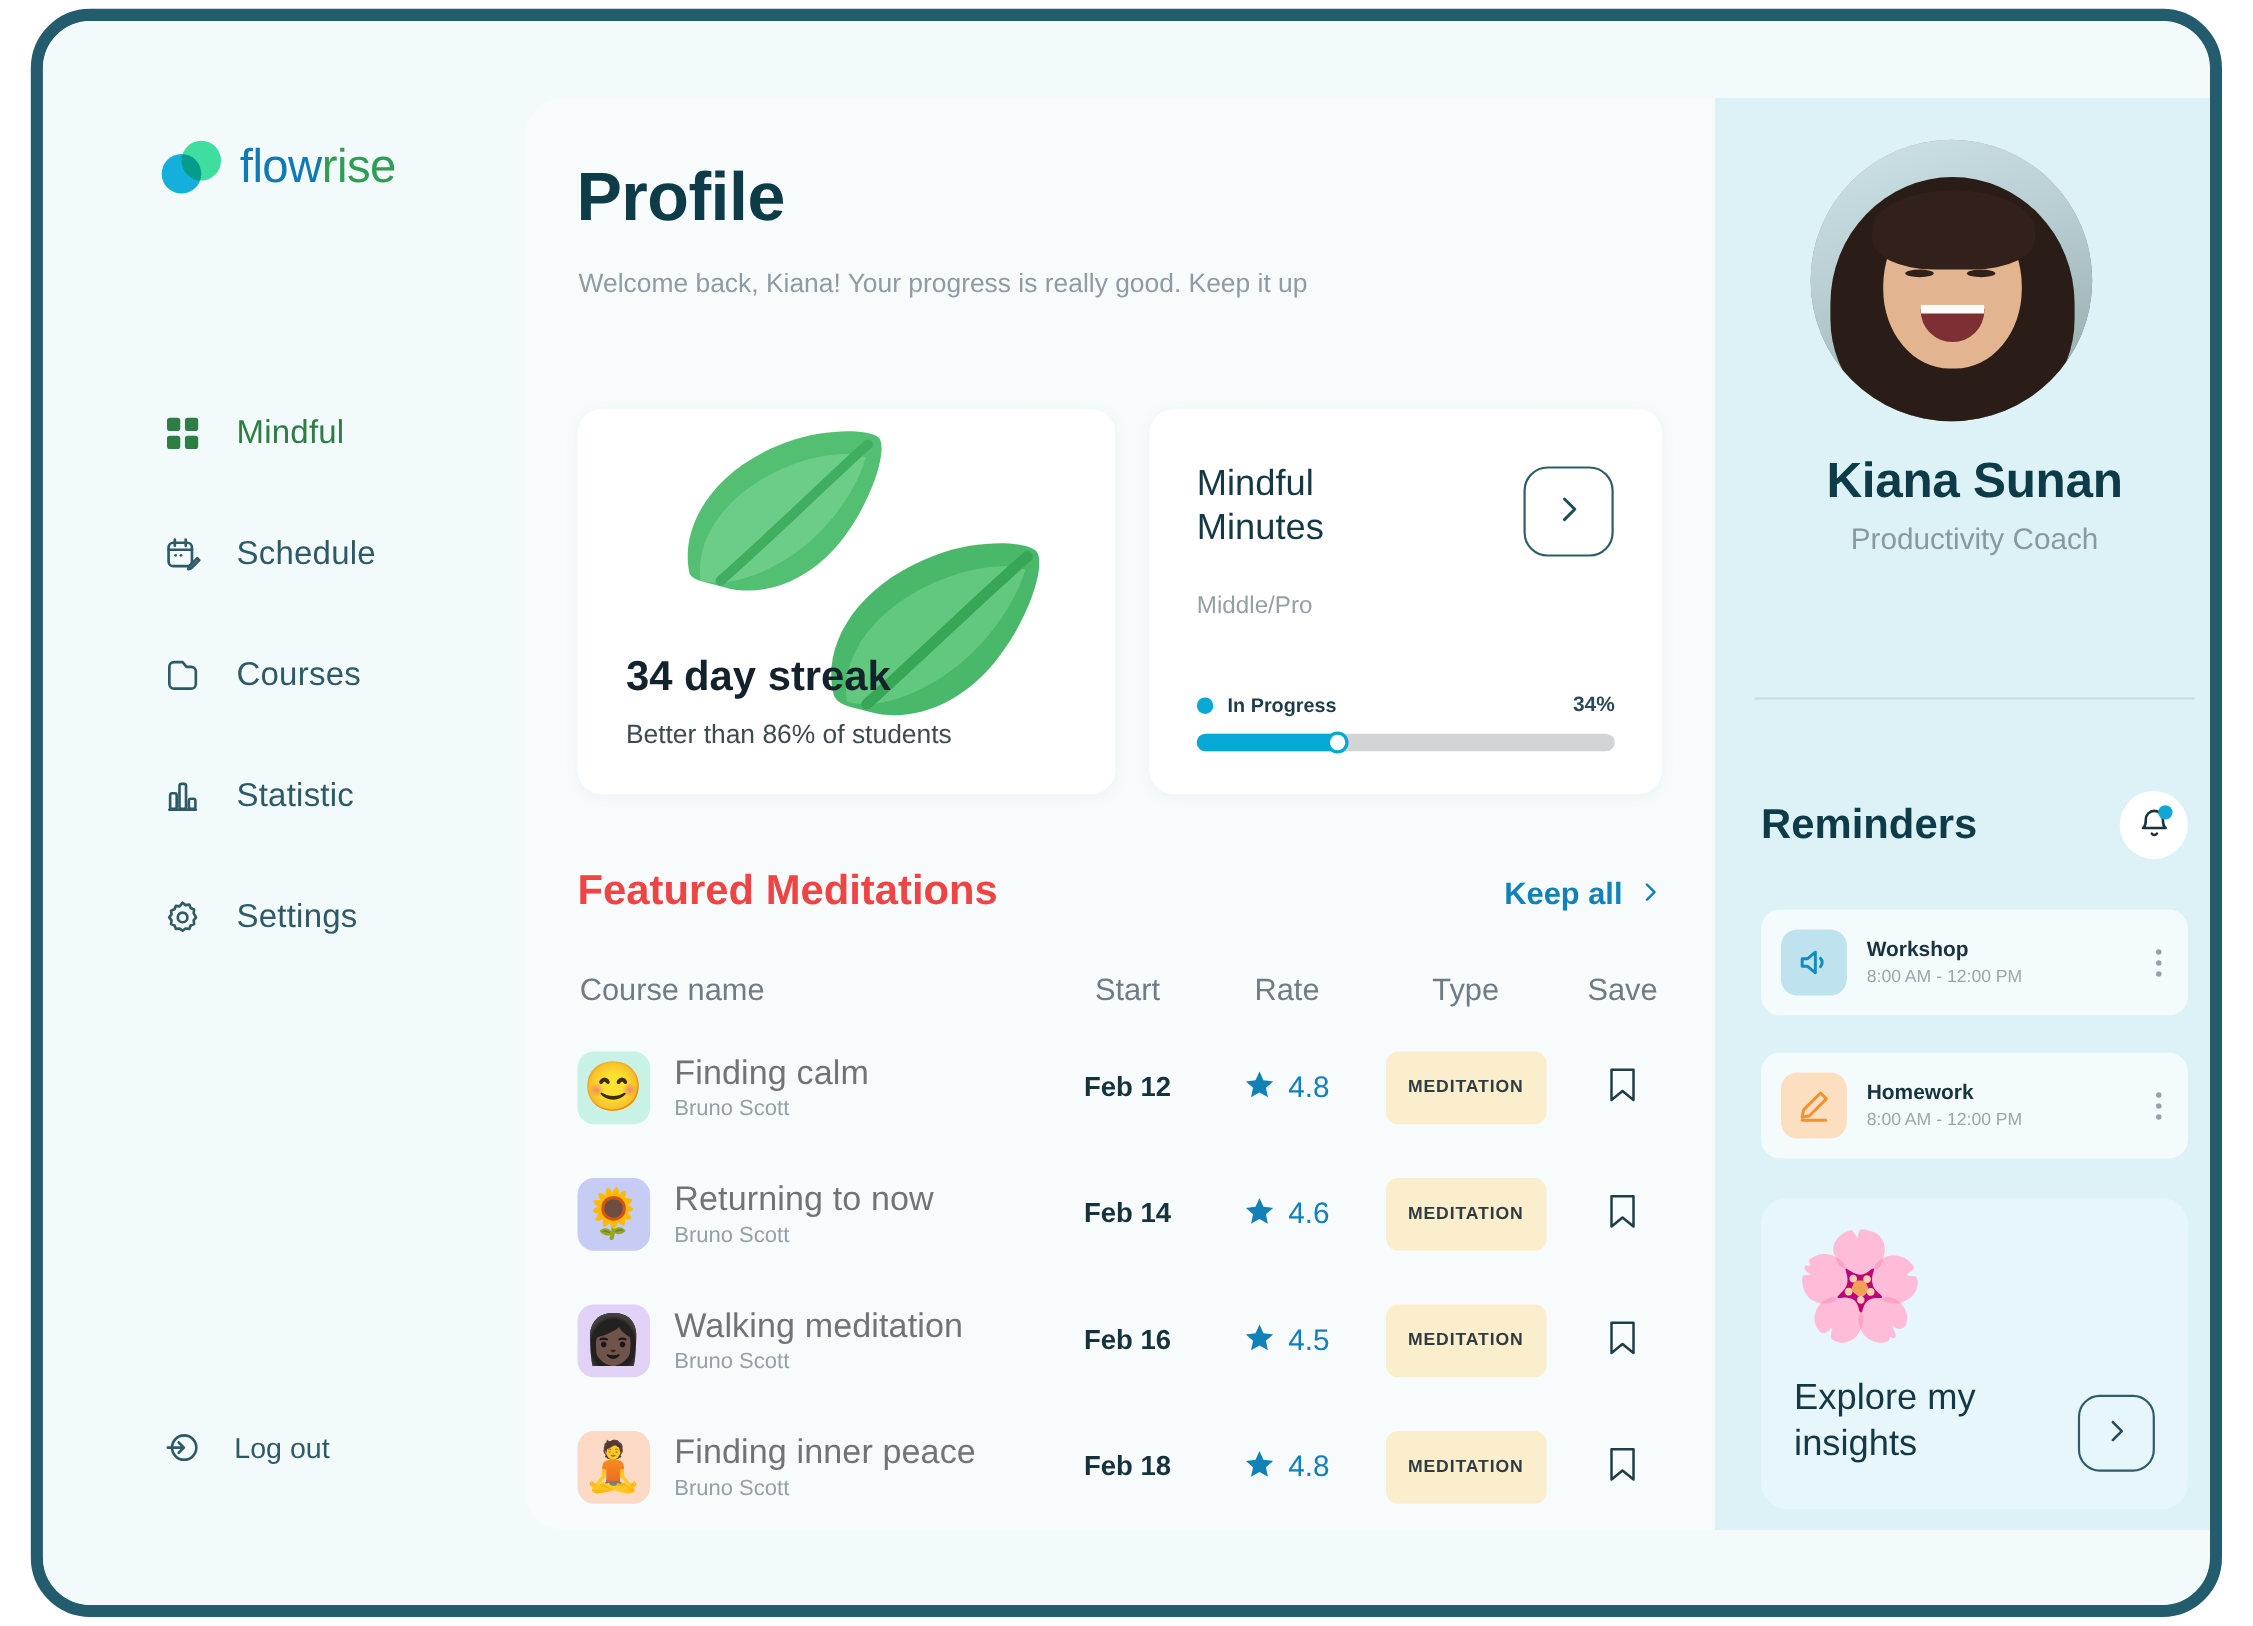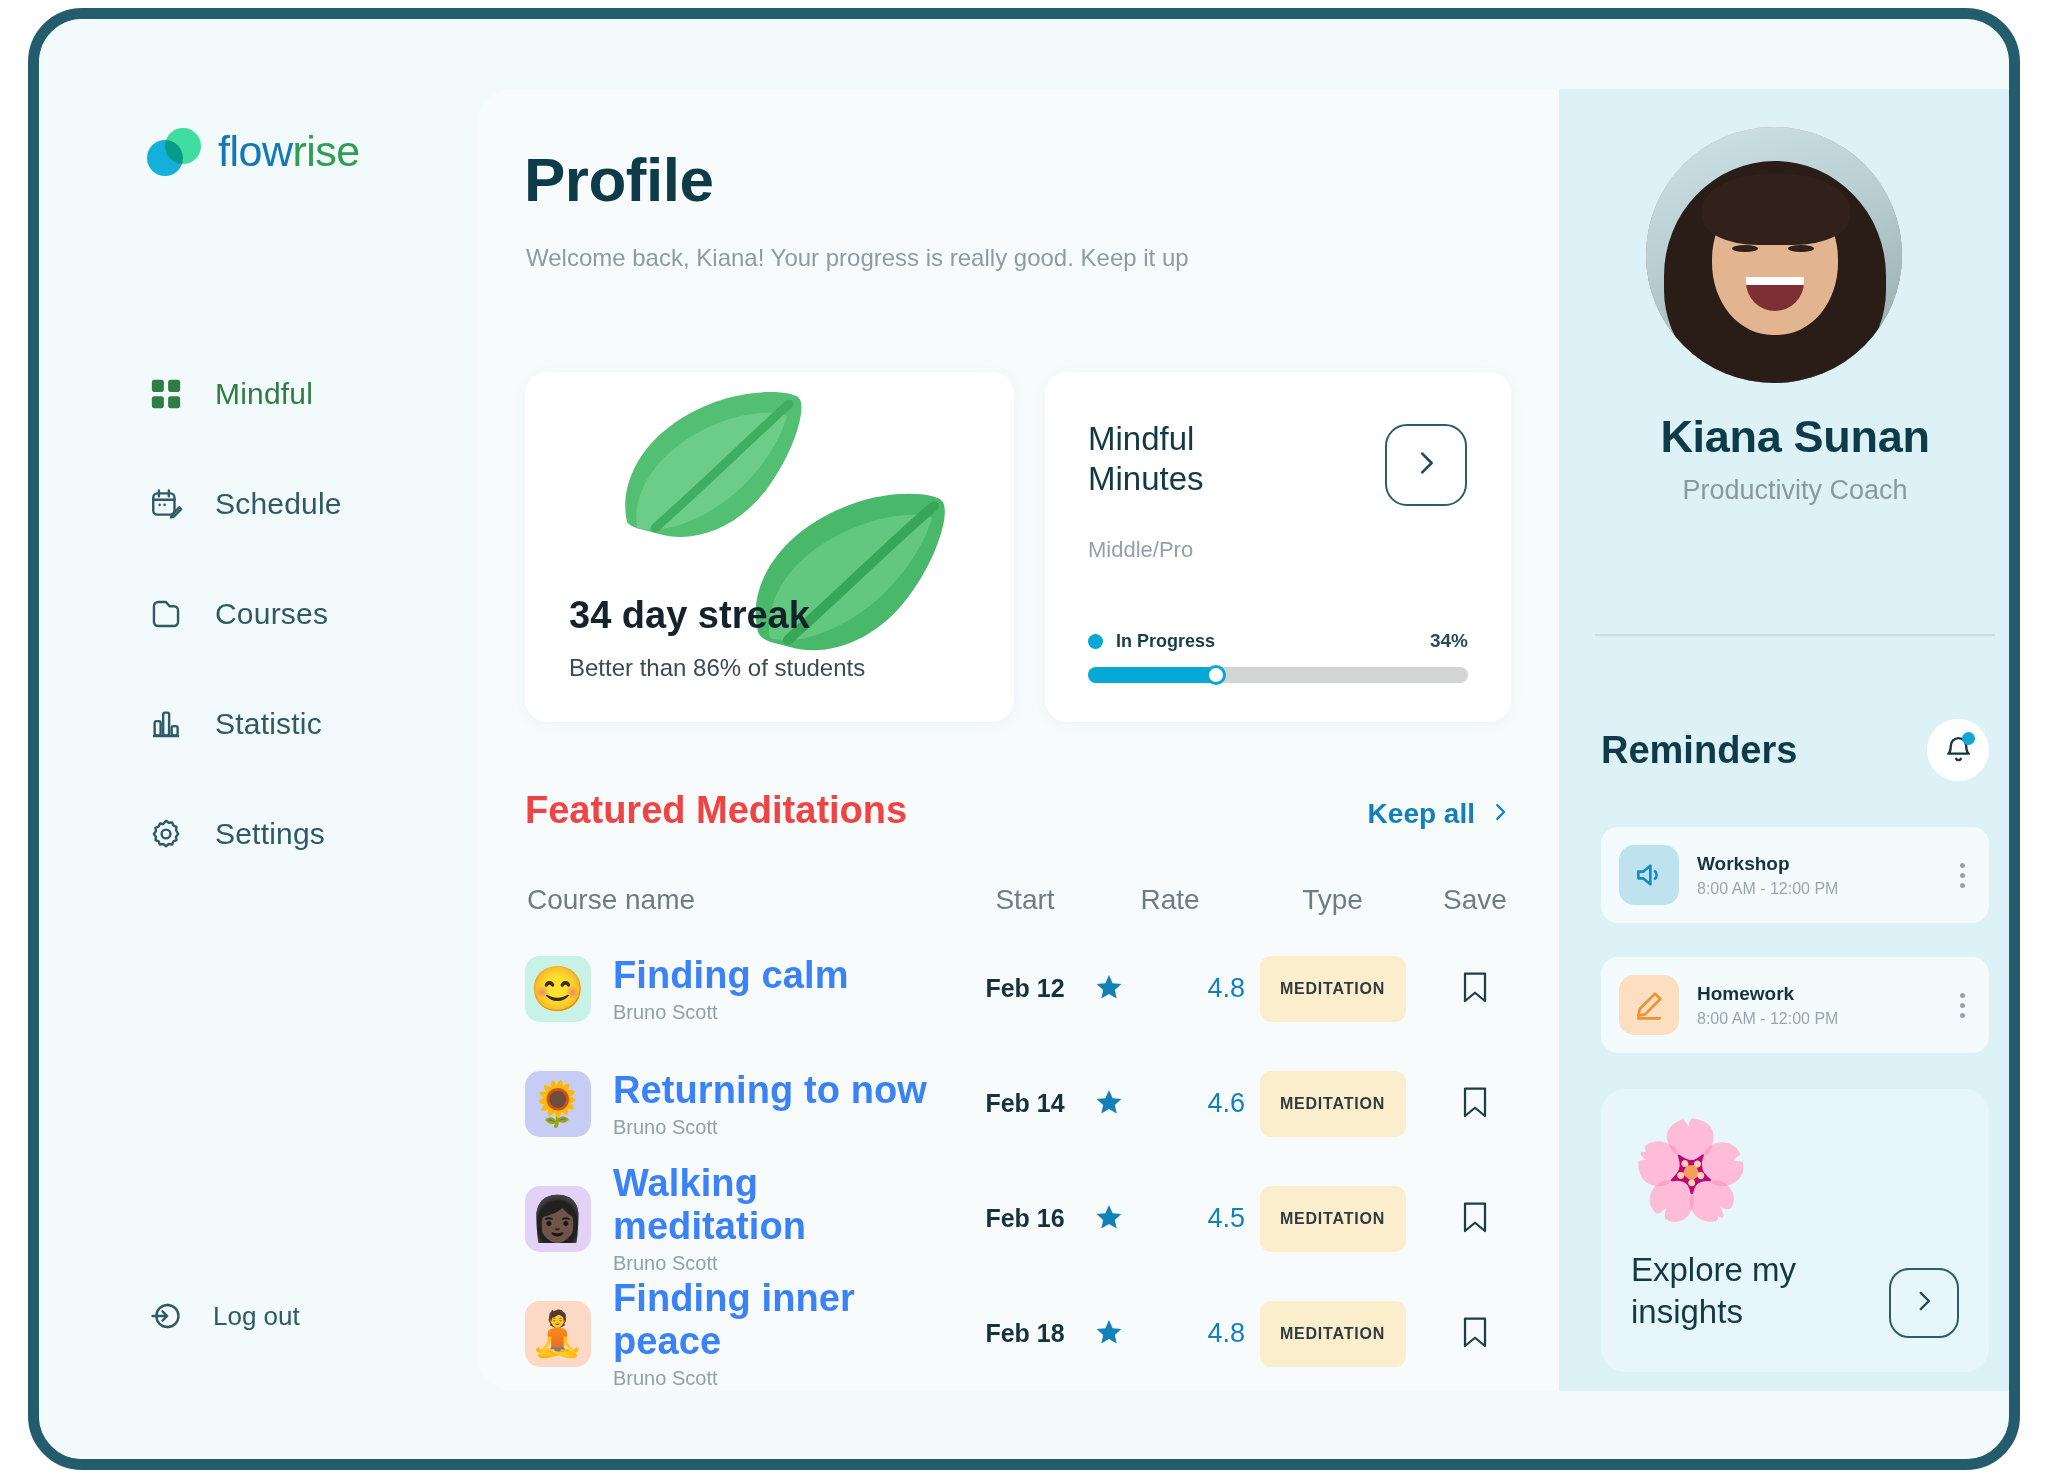--- a/index.html
+++ b/index.html
@@ -191,25 +191,25 @@
 
   .t-head .hcell { font-size: 28px; color: #6f7c85; }
   .t-head .col-name { padding-left: 2px; }
 
   .course-cell { display: flex; align-items: center; gap: 22px; }
   .course-avatar {
     width: 66px; height: 66px; border-radius: 15px; flex: none;
     display: flex; align-items: center; justify-content: center;
     font-size: 44px; line-height: 1;
   }
-  .course-name { font-size: 38px; color: #3b82f6; letter-spacing: .1px; font-weight: bold; }
+  .course-name { font-size: 31px; color: #737373; letter-spacing: .1px; }
   .course-author { font-size: 20px; color: #93a0a8; margin-top: 4px; }
 
   .start-val { font-size: 25px; font-weight: 700; color: #16323c; }
-  .rate-cell { display: flex; align-items: center; justify-content: space-between; gap: 12px; }
+  .rate-cell { display: flex; align-items: center; justify-content: center; gap: 12px; }
   .rate-cell svg { width: 28px; height: 28px; }
   .rate-val { font-size: 27px; color: #1281b8; }
 
   .type-badge {
     display: inline-block;
     background: #fbeecd; color: #2f3b41;
     font-size: 16px; font-weight: 700; letter-spacing: .8px;
     padding: 24px 0; width: 146px; border-radius: 11px;
   }
   .save-btn { cursor: pointer; display: inline-flex; }

